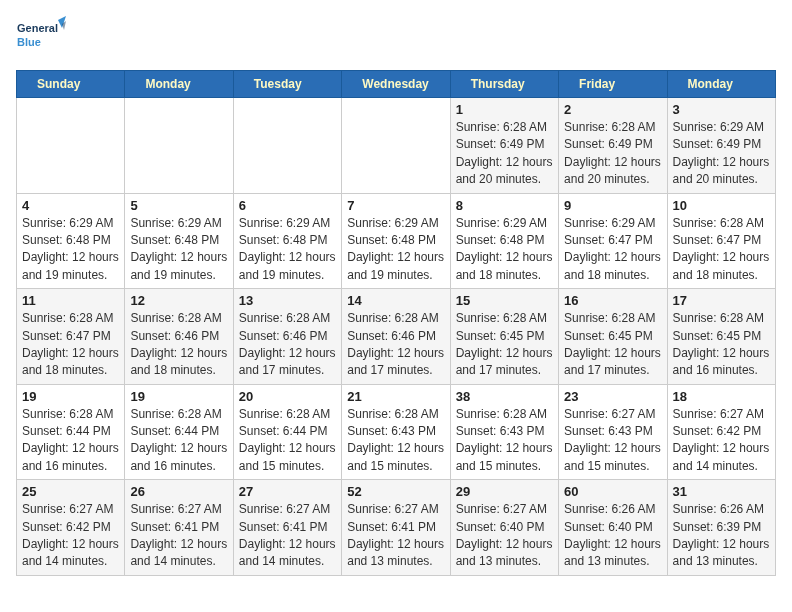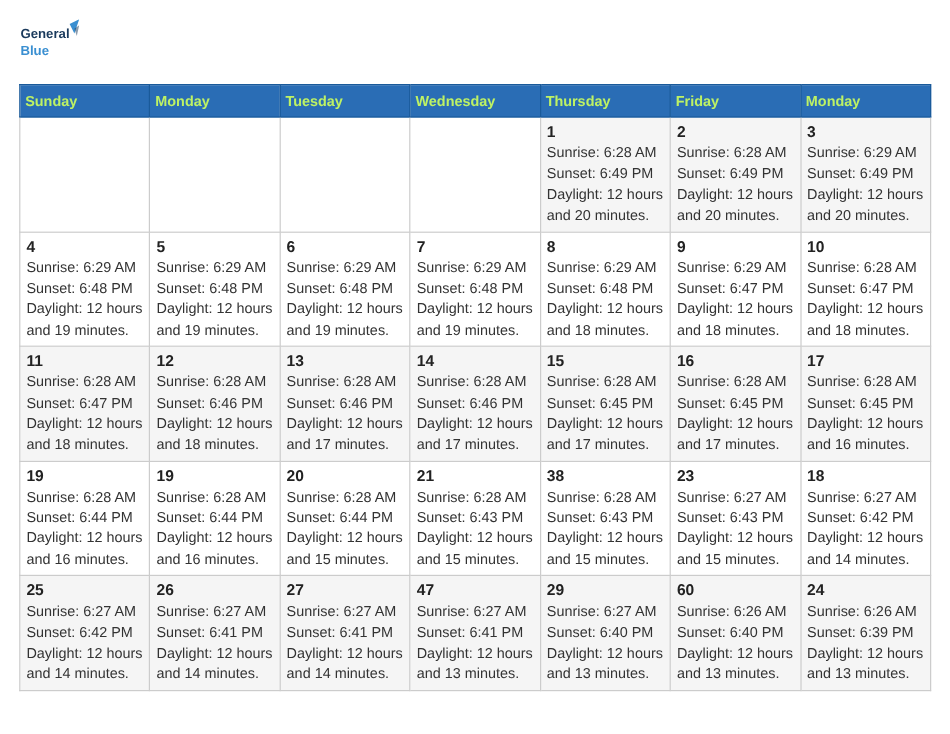--- a/index.html
+++ b/index.html
@@ -32,24 +32,24 @@
       font-size: 16px;
       color: #444;
     }
     table {
       width: 100%;
       border-collapse: collapse;
       table-layout: fixed;
     }
     thead th {
       background-color: #2a6db5;
-      color: #bef264;
+      color: #fef9c3;
       font-size: 12px;
       font-weight: bold;
-      padding: 6px 4px;
+      padding: 6px 20px;
       text-align: left;
       border: 1px solid #1a5a9a;
     }
     tbody td {
       border: 1px solid #ccc;
       vertical-align: top;
       padding: 4px 5px;
       font-size: 10px;
       color: #222;
       height: 88px;
@@ -299,42 +299,42 @@
 and 14 minutes.</div>
         </td>
         <td>
           <span class="day-num">27</span>
           <div class="day-info" style="white-space: pre-line;">Sunrise: 6:27 AM
 Sunset: 6:41 PM
 Daylight: 12 hours
 and 14 minutes.</div>
         </td>
         <td>
-          <span class="day-num">47</span>
+          <span class="day-num">52</span>
           <div class="day-info" style="white-space: pre-line;">Sunrise: 6:27 AM
 Sunset: 6:41 PM
 Daylight: 12 hours
 and 13 minutes.</div>
         </td>
         <td>
           <span class="day-num">29</span>
           <div class="day-info" style="white-space: pre-line;">Sunrise: 6:27 AM
 Sunset: 6:40 PM
 Daylight: 12 hours
 and 13 minutes.</div>
         </td>
         <td>
           <span class="day-num">60</span>
           <div class="day-info" style="white-space: pre-line;">Sunrise: 6:26 AM
 Sunset: 6:40 PM
 Daylight: 12 hours
 and 13 minutes.</div>
         </td>
         <td>
-          <span class="day-num">24</span>
+          <span class="day-num">31</span>
           <div class="day-info" style="white-space: pre-line;">Sunrise: 6:26 AM
 Sunset: 6:39 PM
 Daylight: 12 hours
 and 13 minutes.</div>
         </td>
       </tr>
     </tbody>
 </table>
 
 </body></html>

